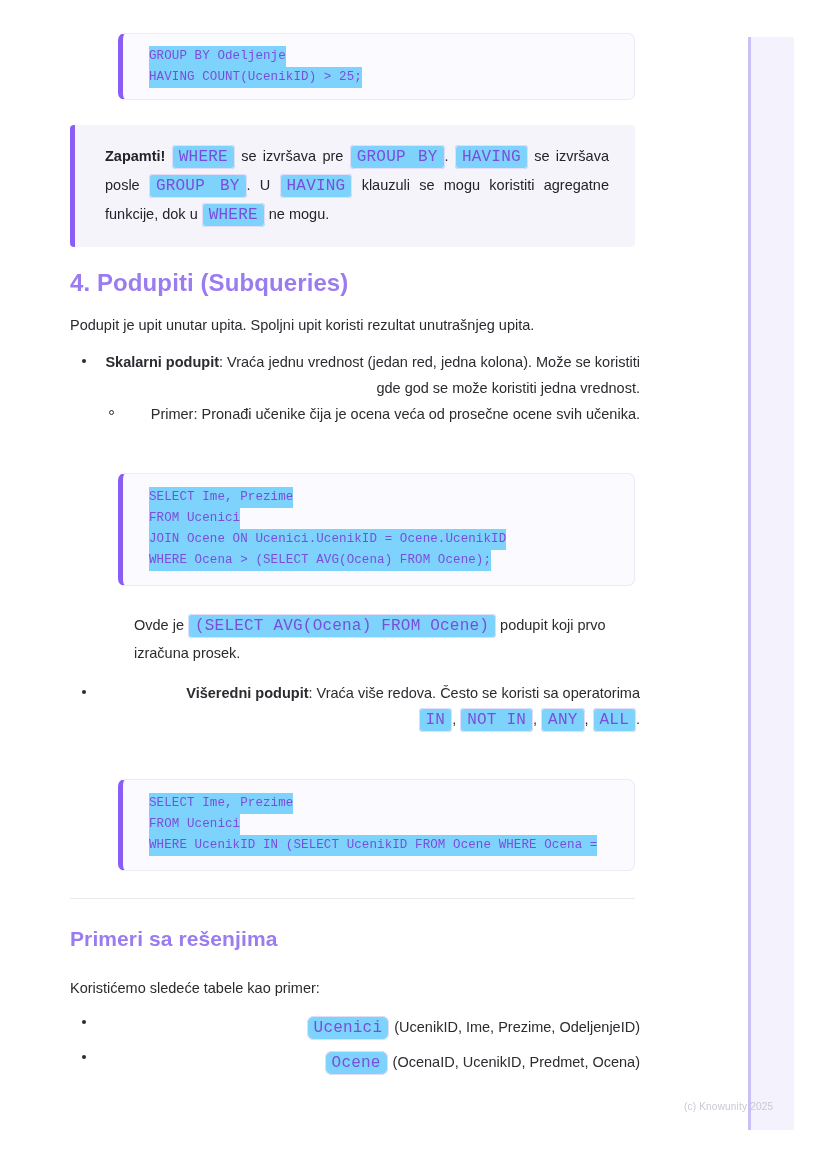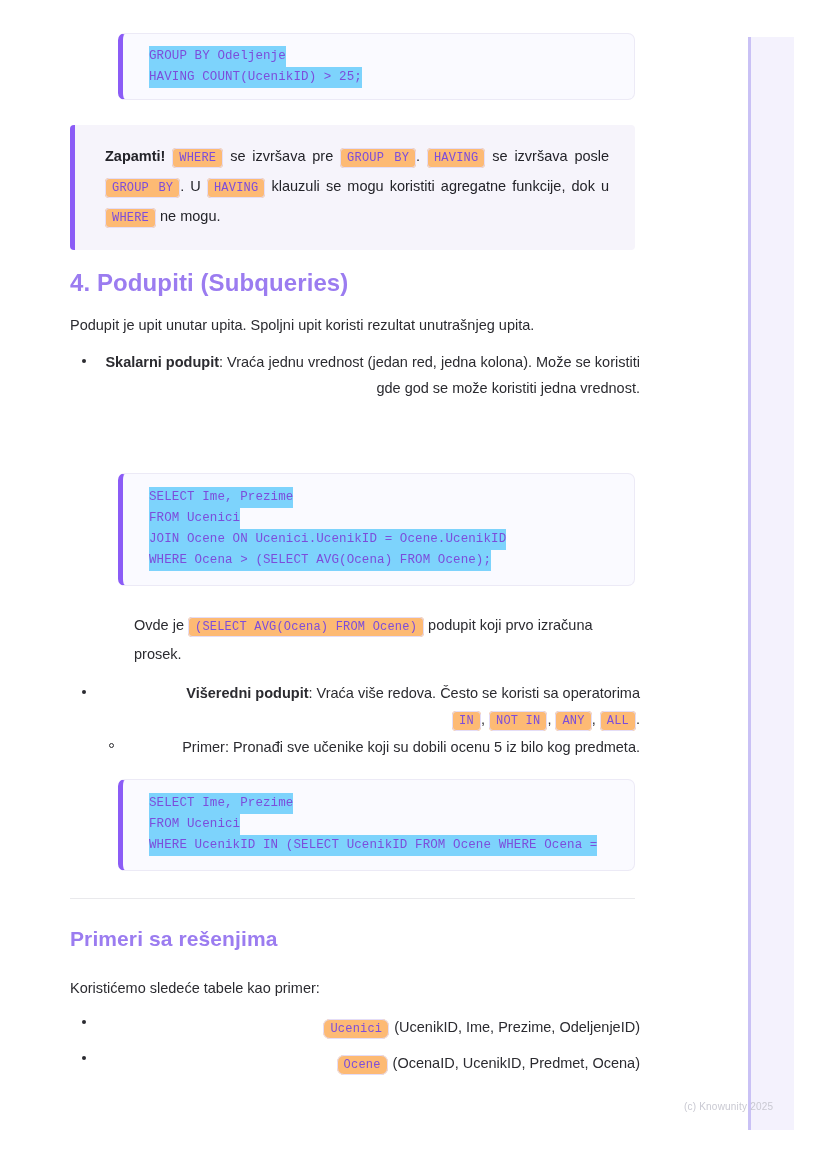--- a/index.html
+++ b/index.html
@@ -102,23 +102,23 @@
     font-size: 14.5px;
     line-height: 28px;
     text-align: justify;
     color: #232329;
   }
   .callout b { font-weight: bold; }
 
   
   .chip {
     font-family: "Liberation Mono", "DejaVu Sans Mono", monospace;
-    font-size: 12px;
+    font-size: 16px;
     color: #7c4ddb;
-    background: #fdba74;
+    background: #7dd3fc;
     border: 1px solid #e4ddf7;
     border-radius: 4px;
     padding: 2px 6px;
     white-space: nowrap;
     letter-spacing: 0.2px;
   }
 
   
   h2.sec-title {
     position: absolute;
@@ -265,46 +265,46 @@
 </div>
 
 <h2 class="sec-title h-subqueries">4. Podupiti (Subqueries)</h2>
 
 <p class="body-text p-intro">Podupit je upit unutar upita. Spoljni upit koristi rezultat unutrašnjeg upita.</p>
 
 <ul class="ul list-scalar">
   <li>
     <span class="bullet"></span>
     <span class="lbl-bold">Skalarni podupit</span><span>: Vraća jednu vrednost (jedan red, jedna kolona). Može se koristiti gde god se može koristiti jedna vrednost.</span>
+    <ul class="sub">
+      <li>
+        <span class="bullet-o"></span>
+        <span>Primer: Pronađi učenike čija je ocena veća od prosečne ocene svih učenika.</span>
+      </li>
+    </ul>
   </li>
 </ul>
 
 <pre class="code-block cb-scalar"><code class="line">SELECT Ime, Prezime</code><code class="line">FROM Ucenici</code><code class="line">JOIN Ocene ON Ucenici.UcenikID = Ocene.UcenikID</code><code class="line">WHERE Ocena &gt; (SELECT AVG(Ocena) FROM Ocene);</code></pre>
 
 <div class="post-code">
   <span>Ovde je</span>
   <span class="chip">(SELECT AVG(Ocena) FROM Ocene)</span>
   <span>podupit koji prvo izračuna prosek.</span>
 </div>
 
 <ul class="ul list-multi">
   <li>
     <span class="bullet"></span>
     <span class="lbl-bold">Višeredni podupit</span><span>: Vraća više redova. Često se koristi sa operatorima</span>
     <br>
     <span class="chip">IN</span><span>,</span>
     <span class="chip">NOT IN</span><span>,</span>
     <span class="chip">ANY</span><span>,</span>
     <span class="chip">ALL</span><span>.</span>
-    <ul class="sub">
-      <li>
-        <span class="bullet-o"></span>
-        <span>Primer: Pronađi sve učenike koji su dobili ocenu 5 iz bilo kog predmeta.</span>
-      </li>
-    </ul>
   </li>
 </ul>
 
 <pre class="code-block cb-multi"><code class="line">SELECT Ime, Prezime</code><code class="line">FROM Ucenici</code><code class="line">WHERE UcenikID IN (SELECT UcenikID FROM Ocene WHERE Ocena =</code></pre>
 
 <div class="divider"></div>
 
 <h2 class="big-title">Primeri sa rešenjima</h2>
 
 <p class="body-text p-tables">Koristićemo sledeće tabele kao primer:</p>

